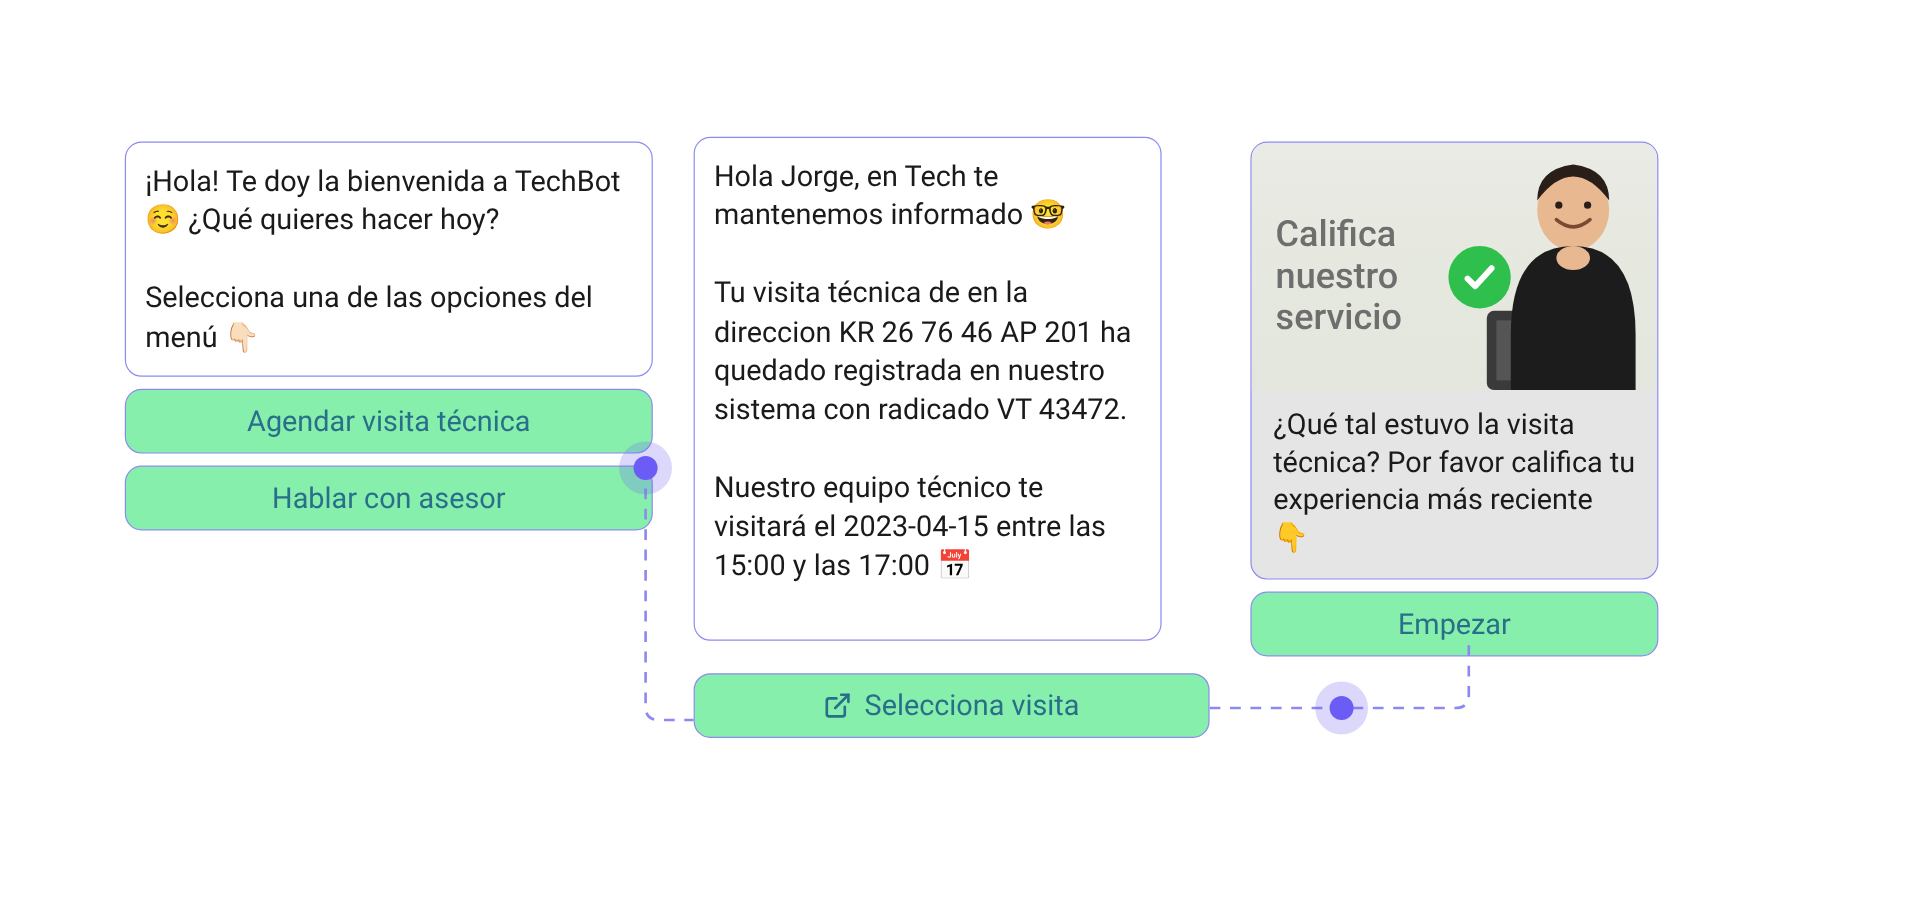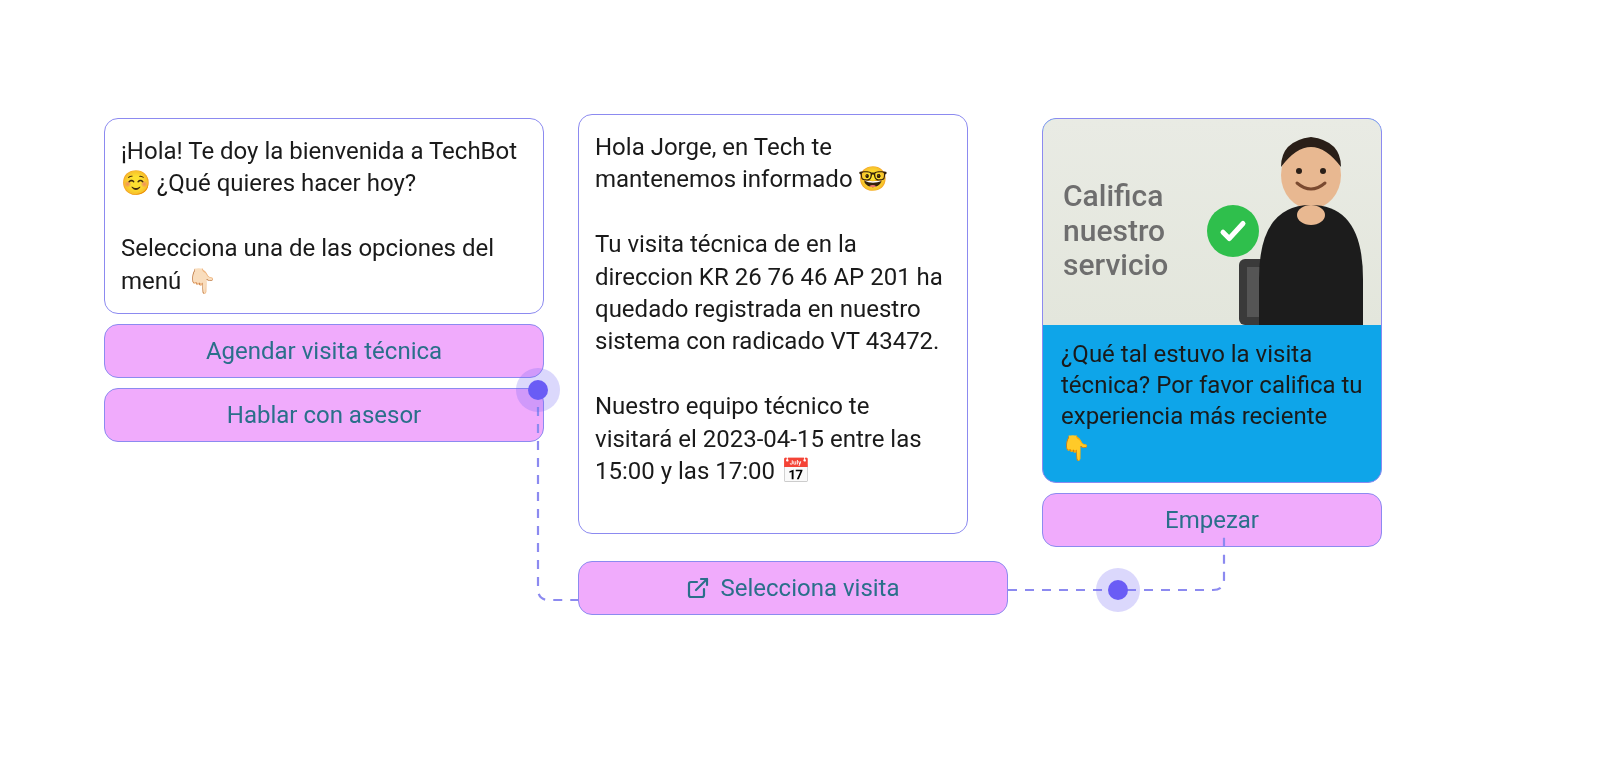--- a/index.html
+++ b/index.html
@@ -31,21 +31,21 @@
     color: #1a1a1a;
     font-size: 24px;
     line-height: 1.35;
     white-space: pre-line;
     box-sizing: border-box;
     margin-bottom: 10px;
   }
   .option {
     border: 1.5px solid #8c8af0;
     border-radius: 14px;
-    background: #f0abfc;
+    background: #86efac;
     color: #2a6f8a;
     font-size: 24px;
     text-align: center;
     padding: 12px 10px;
     margin-bottom: 10px;
     box-sizing: border-box;
     cursor: pointer;
     display: flex;
     align-items: center;
     justify-content: center;
@@ -80,21 +80,21 @@
     fill: none;
     stroke: #8c8af0;
     stroke-width: 2.2;
     stroke-dasharray: 9 8;
   }
 
   
   .card {
     border: 1.5px solid #8c8af0;
     border-radius: 14px;
-    background: #0ea5e9;
+    background: #e5e5e5;
     overflow: hidden;
     box-sizing: border-box;
     margin-bottom: 10px;
   }
   .card .imgwrap {
     position: relative;
     height: 206px;
     background: linear-gradient(180deg,#e9ebe4 0%, #e3e6dc 100%);
     border-bottom: none;
   }

